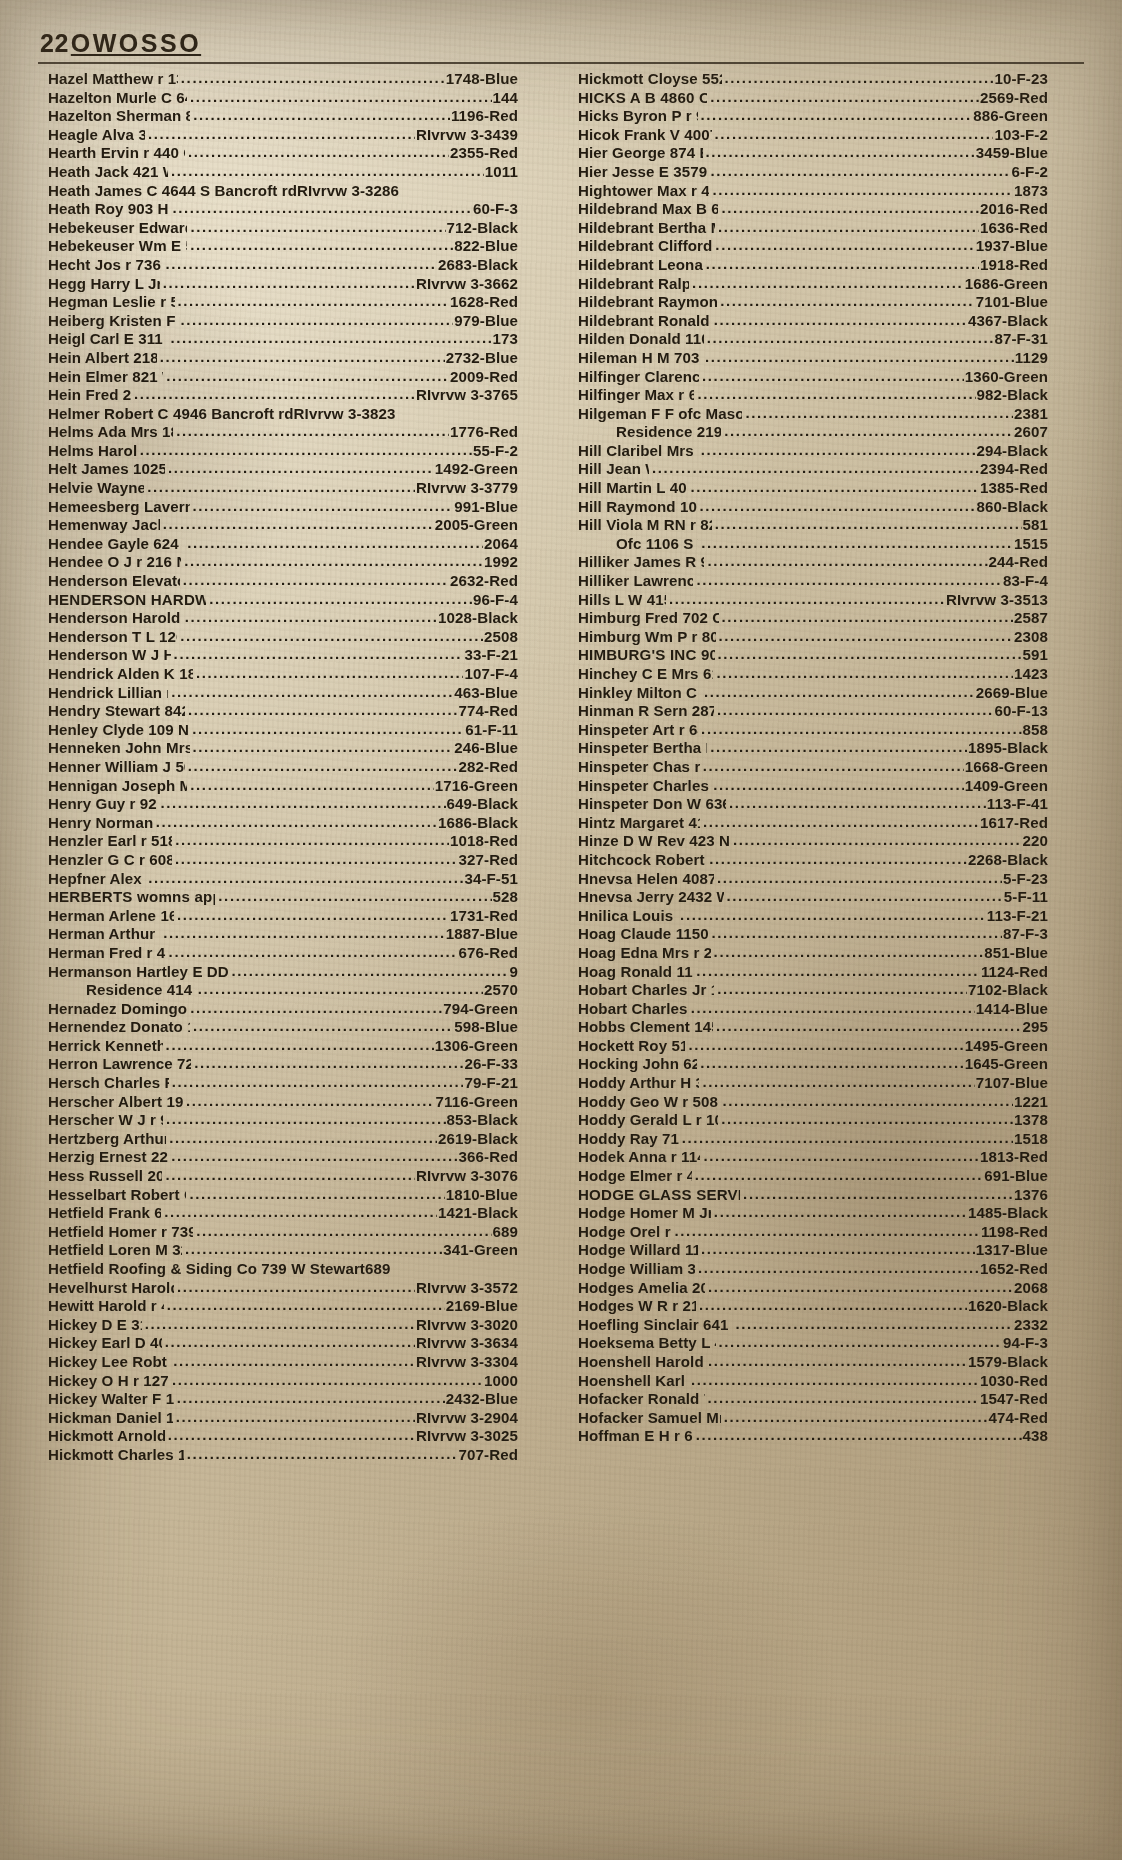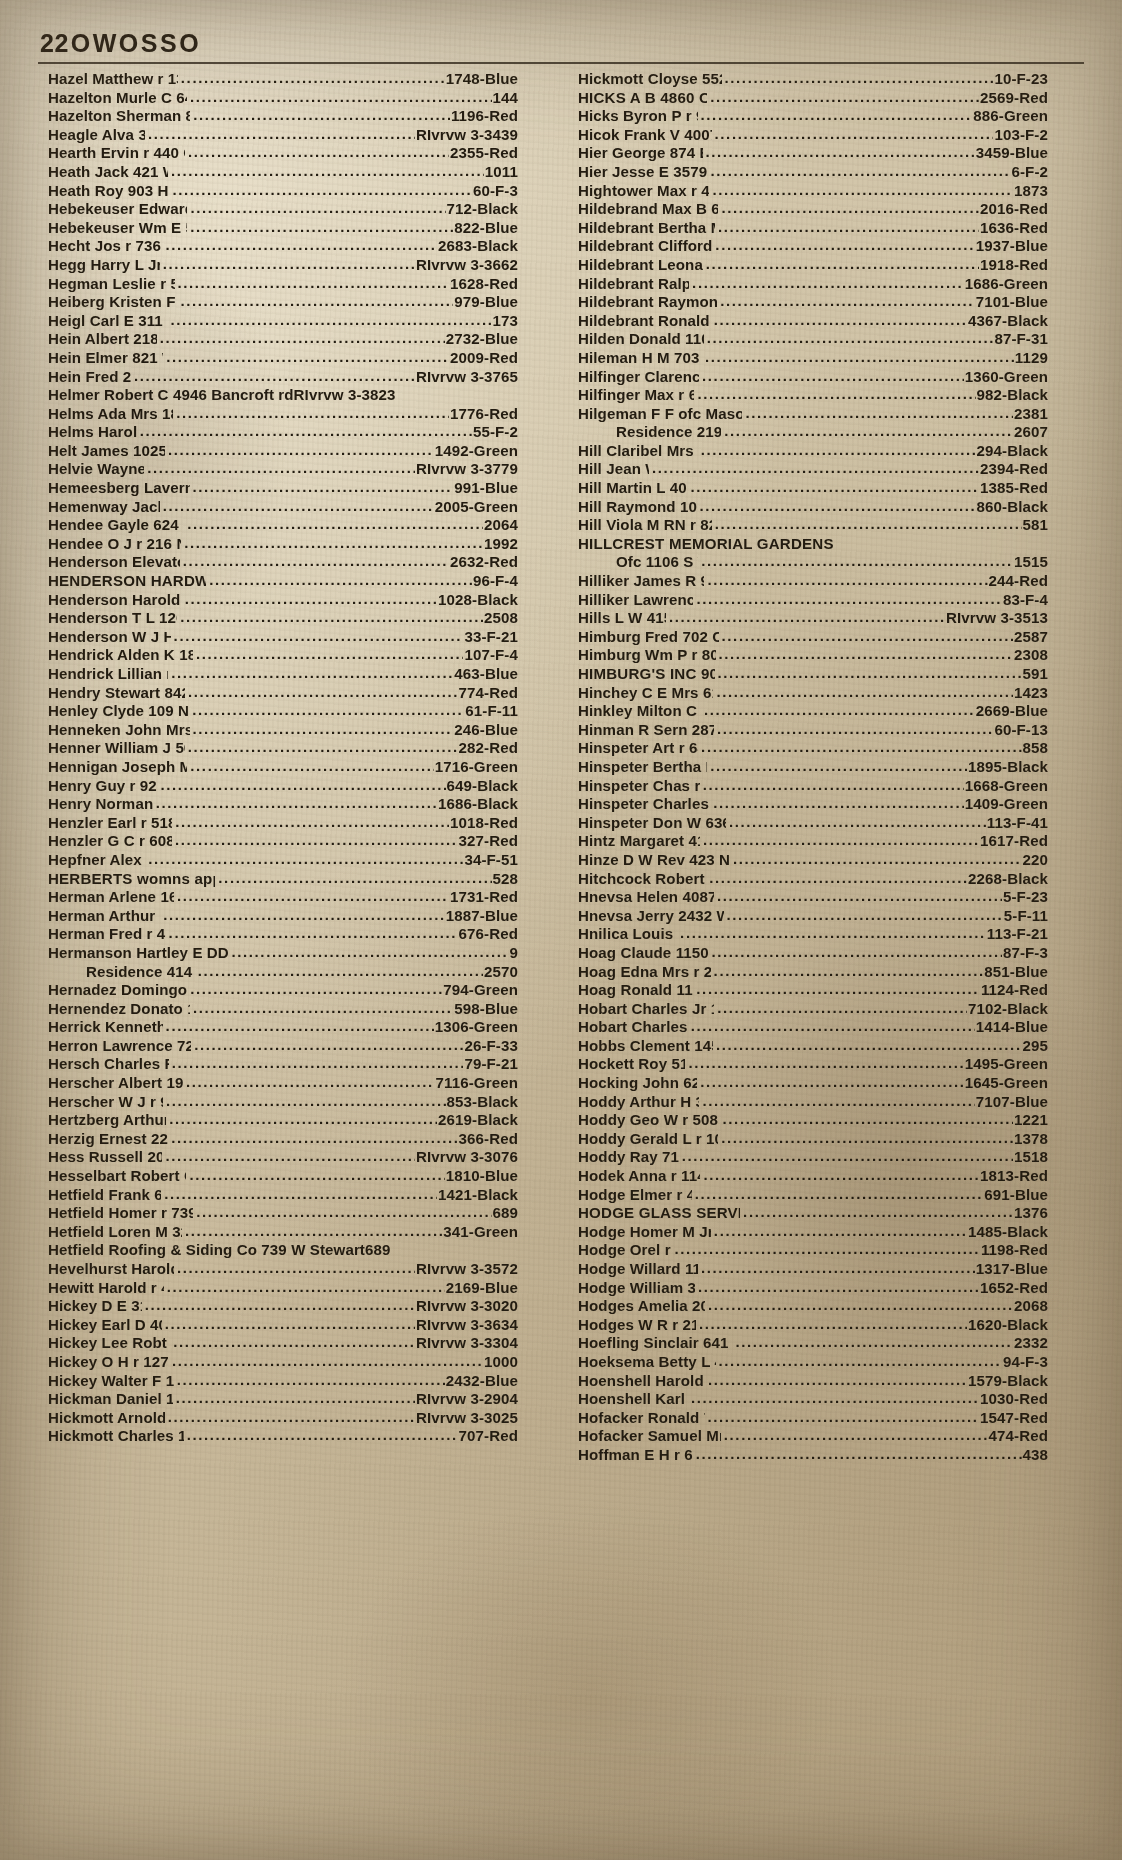--- a/index.html
+++ b/index.html
@@ -53,20 +53,21 @@
     font-size: 25px;
     font-weight: 700;
     color: #2c2418;
     letter-spacing: 0.5px;
   }
   .page-title {
     font-size: 25px;
     font-weight: 700;
     color: #2c2418;
     letter-spacing: 2.5px;
+    text-decoration: underline;
   }
   .rule {
     position: absolute;
     top: 62px;
     left: 38px;
     width: 1046px;
     height: 2px;
     background: #3a3023;
     opacity: 0.85;
   }
@@ -164,20 +165,24 @@
         <div class="entry">
           <span class="nm">Hearth Ervin  r  440  Curwood drive</span>
           <span class="dots">................................................................................</span>
           <span class="num">2355-Red</span>
         </div>
         <div class="entry">
           <span class="nm">Heath Jack  421  W  Oliver</span>
           <span class="dots">................................................................................</span>
           <span class="num">1011</span>
         </div>
+        <div class="entry nodots">
+          <span class="nm">Heath James C  4644  S  Bancroft  rd</span>
+          <span class="num">RIvrvw 3-3286</span>
+        </div>
         <div class="entry">
           <span class="nm">Heath Roy  903  Hibbard  rd</span>
           <span class="dots">................................................................................</span>
           <span class="num">60-F-3</span>
         </div>
         <div class="entry">
           <span class="nm">Hebekeuser Edward  577  Cleveland</span>
           <span class="dots">................................................................................</span>
           <span class="num">712-Black</span>
         </div>
@@ -628,24 +633,20 @@
         </div>
         <div class="entry">
           <span class="nm">Hill Raymond  1010  E  Oliver</span>
           <span class="dots">................................................................................</span>
           <span class="num">860-Black</span>
         </div>
         <div class="entry">
           <span class="nm">Hill Viola M  RN  r  827  E  Main</span>
           <span class="dots">................................................................................</span>
           <span class="num">581</span>
-        </div>
-        <div class="entry bold nodots">
-          <span class="nm">HILLCREST MEMORIAL GARDENS</span>
-          <span class="num"></span>
         </div>
         <div class="entry indent">
           <span class="nm">Ofc  1106  S  Wash</span>
           <span class="dots">................................................................................</span>
           <span class="num">1515</span>
         </div>
         <div class="entry">
           <span class="nm">Hilliker James R  906  Beehler</span>
           <span class="dots">................................................................................</span>
           <span class="num">244-Red</span>

